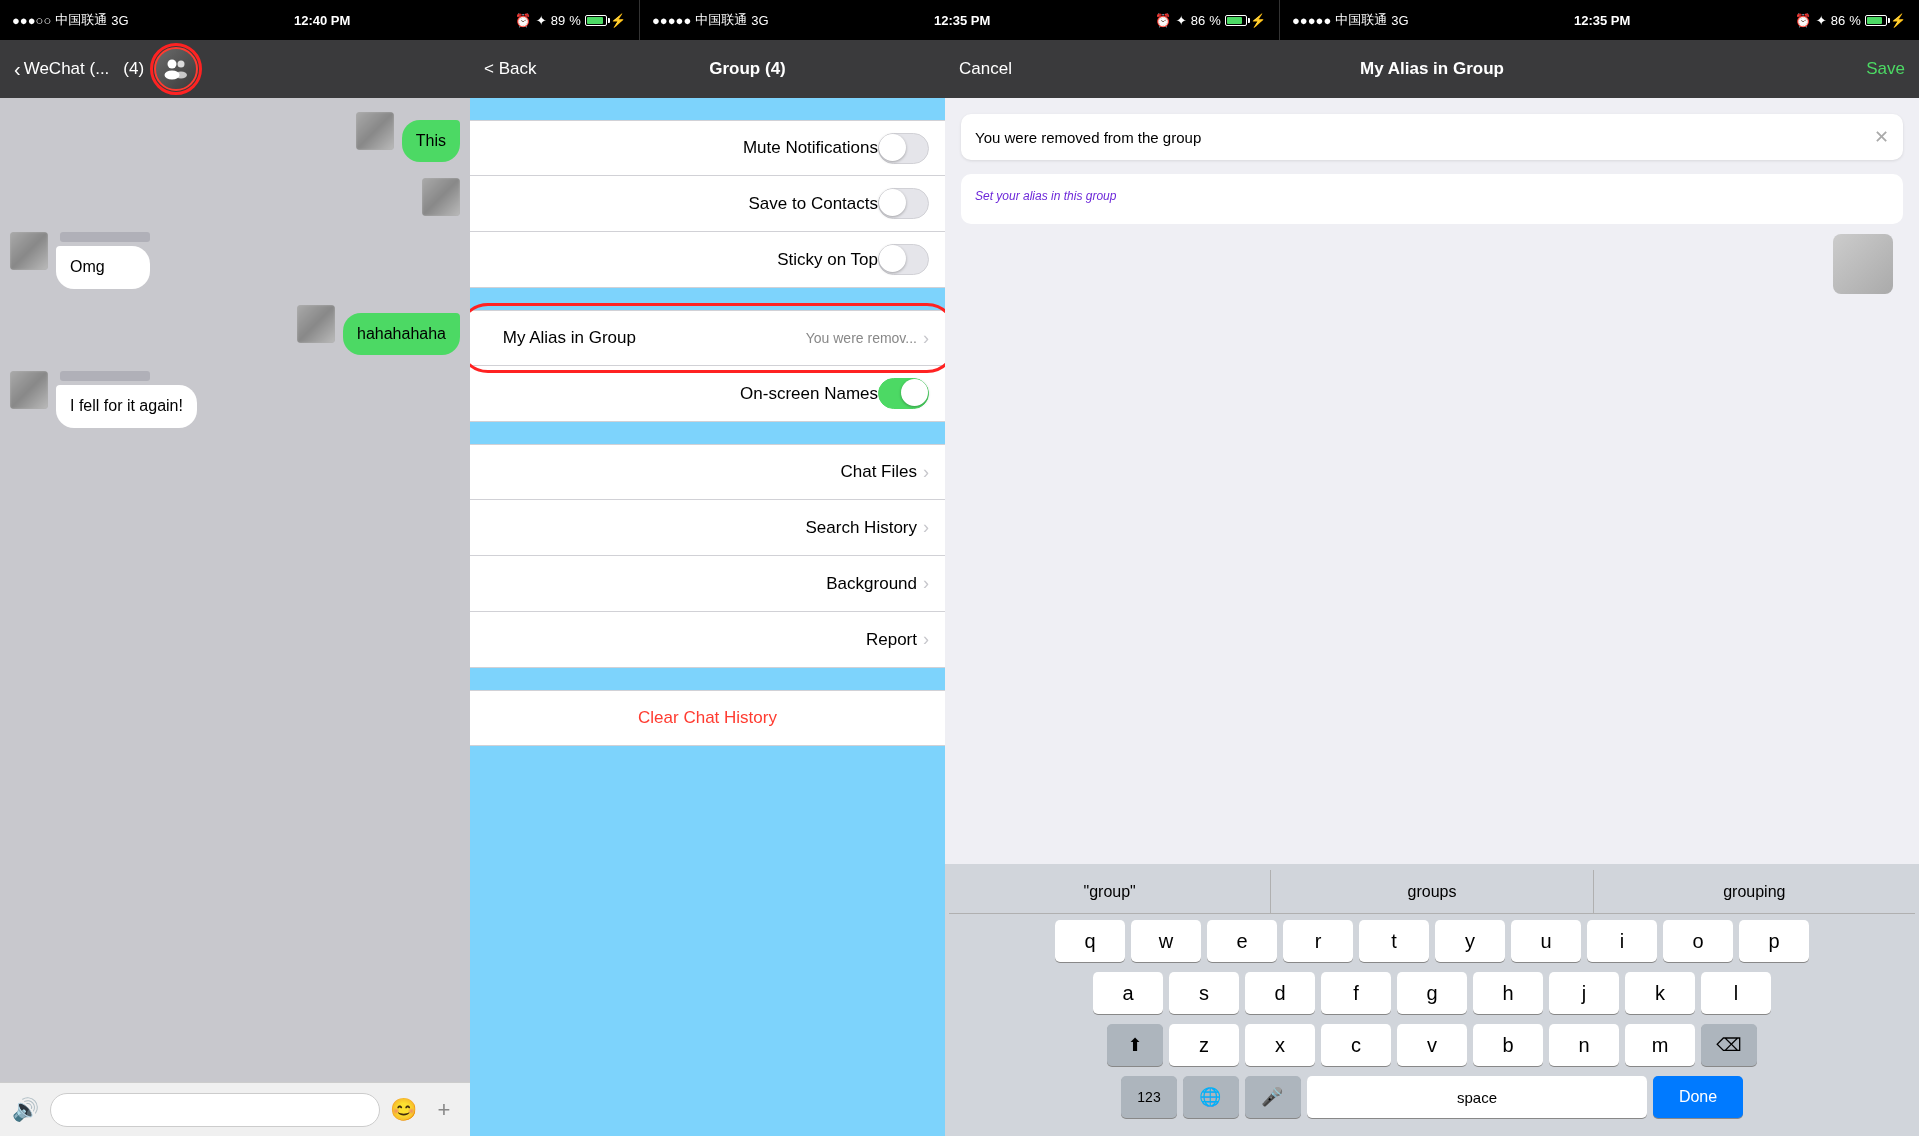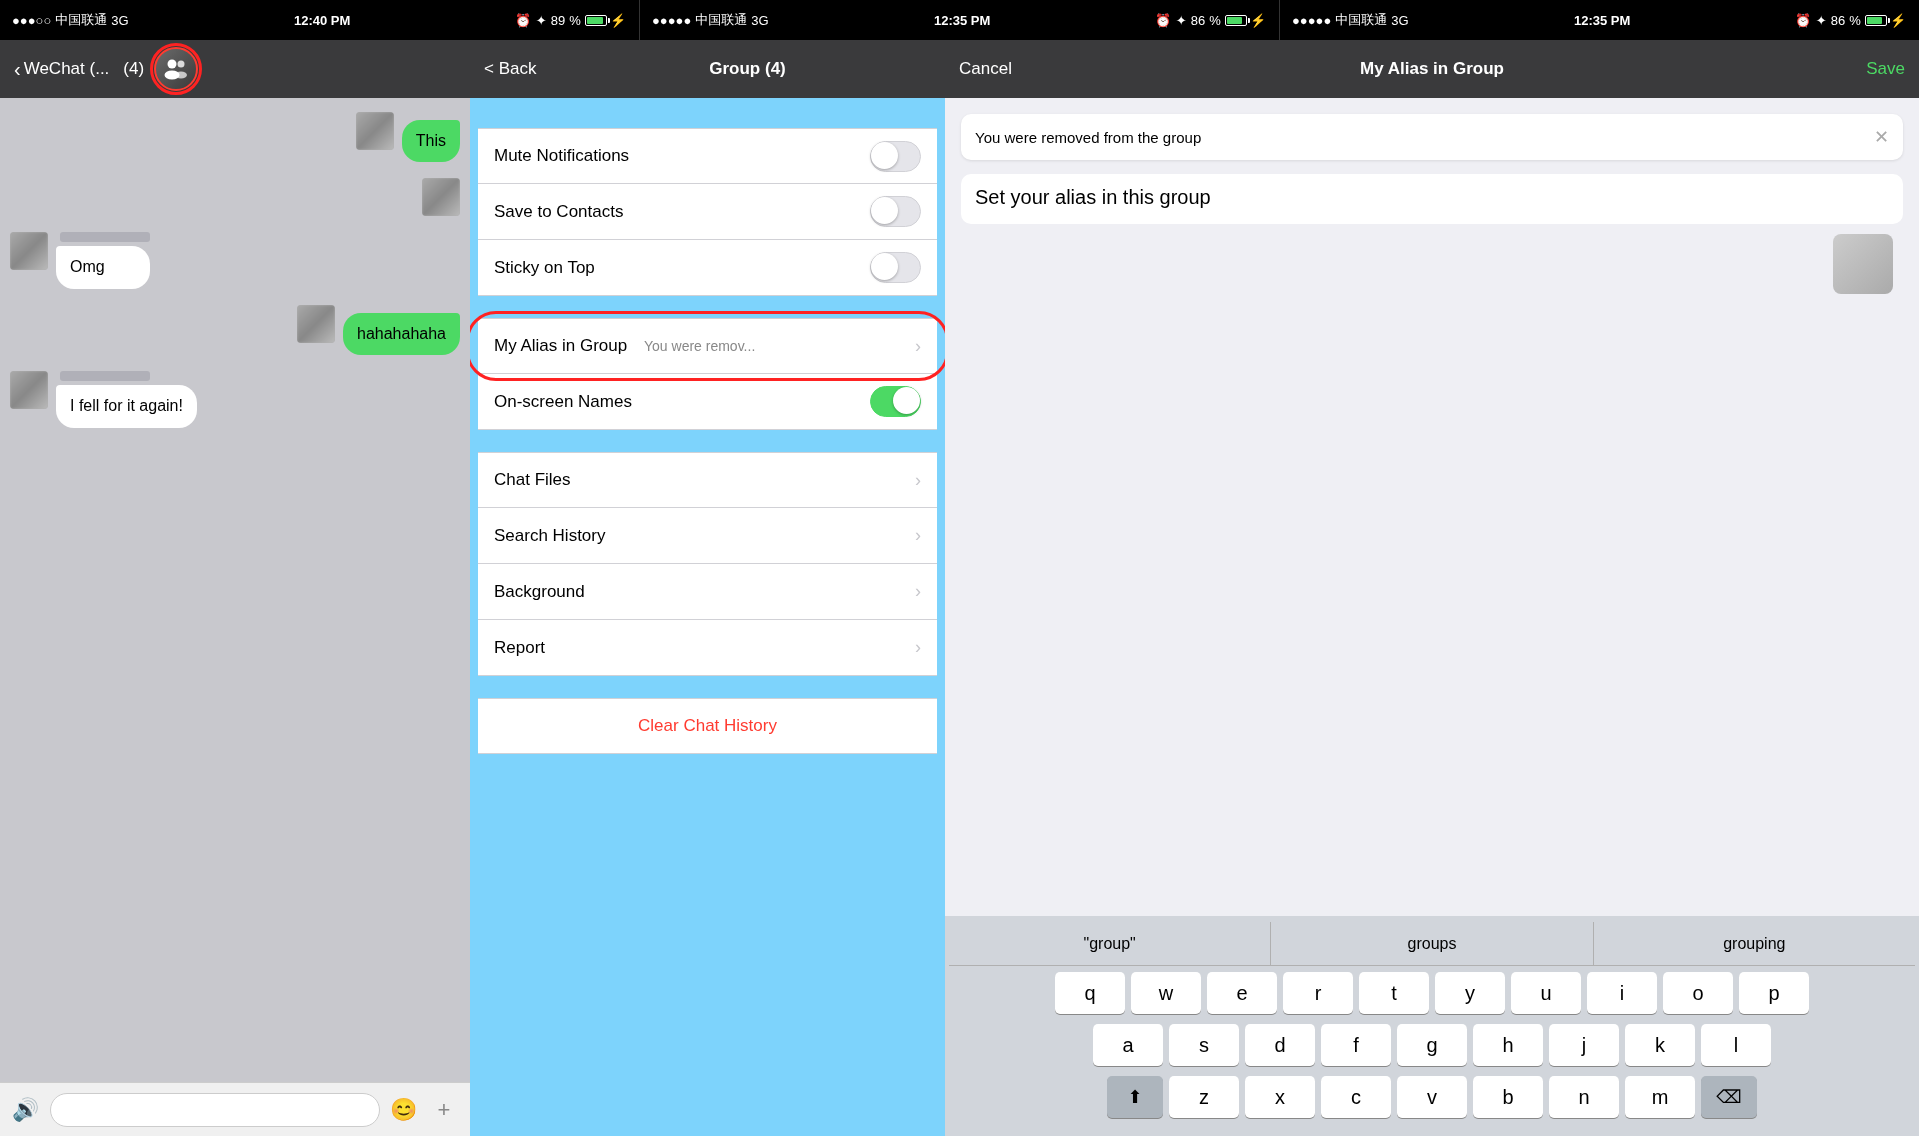--- a/index.html
+++ b/index.html
@@ -201,21 +201,22 @@
     .settings-header-title {
       flex: 1;
       text-align: center;
       color: white;
       font-size: 17px;
       font-weight: 600;
     }
     .settings-body {
       flex: 1;
       overflow-y: auto;
-      padding: 8px;
+      padding: 0;
+      text-align: right;
     }
     .settings-section {
       margin-top: 22px;
     }
     .settings-row {
       background: white;
       border-bottom: 1px solid #d1d1d6;
       display: flex;
       align-items: center;
       padding: 0 16px;
@@ -351,22 +352,23 @@
       font-size: 18px;
       cursor: pointer;
     }
     .alias-input-area {
       background: white;
       border-radius: 10px;
       padding: 12px 14px;
       min-height: 50px;
     }
     .alias-input-placeholder {
-      font-size: 20px;
-      color: #000000;
+      font-size: 12px;
+      color: #6d28d9;
+      font-style: italic;
     }
     .alias-avatar-area {
       flex: 1;
       display: flex;
       align-items: flex-start;
       justify-content: flex-end;
       padding: 10px;
     }
     .alias-avatar-box {
       width: 60px; height: 60px;
@@ -751,17 +753,24 @@
           <div class="key">z</div>
           <div class="key">x</div>
           <div class="key">c</div>
           <div class="key">v</div>
           <div class="key">b</div>
           <div class="key">n</div>
           <div class="key">m</div>
           <div class="key special backspace-icon">⌫</div>
         </div>
 
+        <div class="key-row">
+          <div class="key special num-key">123</div>
+          <div class="key special globe-key">🌐</div>
+          <div class="key special mic-key">🎤</div>
+          <div class="key space-key">space</div>
+          <div class="key done-key">Done</div>
+        </div>
       </div>
     </div>
   </div>
 
 </div>
 
 </body></html>

